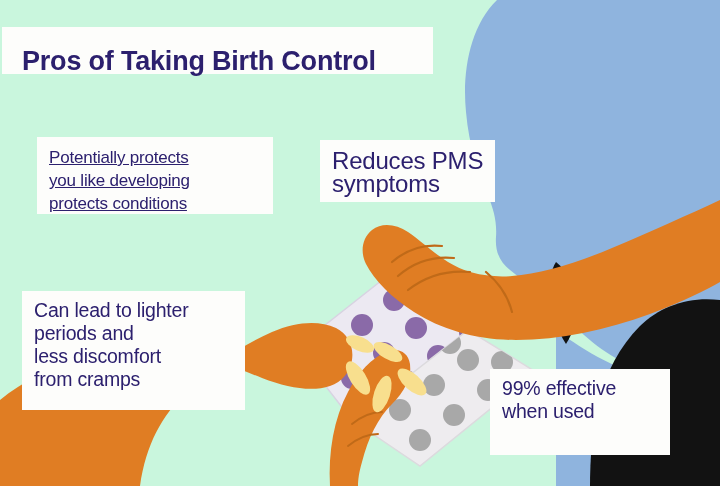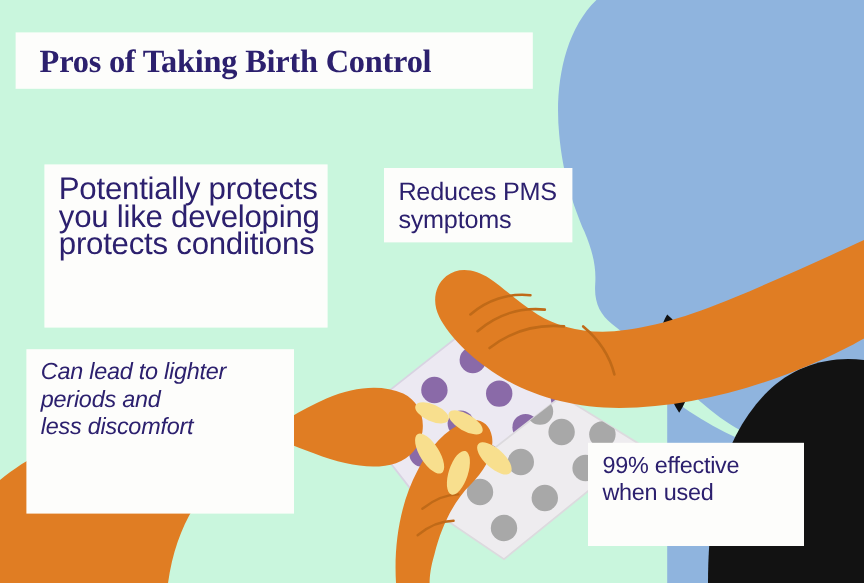--- a/index.html
+++ b/index.html
@@ -29,57 +29,56 @@
     color: #2c206e;
     box-sizing: border-box;
     z-index: 10;
     letter-spacing: -0.2px;
   }
   .callout .line {
     display: block;
     white-space: pre;
   }
   #title-box {
-    left: 13px;
+    left: 2px;
     top: 27px;
     width: 431px;
     height: 47px;
-    padding: 6px 0 0 20px;
+    padding: 16px 0 0 20px;
     font-size: 27px;
     font-weight: bold;
     line-height: 36px;
-    font-family: Liberation Serif, serif;
   }
   #callout-1 {
     left: 37px;
     top: 137px;
     width: 236px;
-    height: 136px;
+    height: 77px;
     padding: 9px 0 0 12px;
-    font-size: 26px;
-    line-height: 23px;
+    font-size: 17px;
+    line-height: 23px;
+    text-decoration: underline;
   }
   #callout-2 {
     left: 320px;
     top: 140px;
-    width: 157px;
+    width: 175px;
     height: 62px;
     padding: 9px 0 0 12px;
-    font-size: 21px;
+    font-size: 24px;
     line-height: 23px;
   }
   #callout-3 {
     left: 22px;
     top: 291px;
     width: 223px;
-    height: 137px;
+    height: 119px;
     padding: 8px 0 0 12px;
     font-size: 19.5px;
     line-height: 23px;
-    font-style: italic;
   }
   #callout-4 {
     left: 490px;
     top: 369px;
     width: 180px;
     height: 86px;
     padding: 8px 0 16px 12px;
     font-size: 19.5px;
     line-height: 23px;
   }
@@ -241,20 +240,21 @@
 
   <div class="callout" id="callout-2">
     <span class="line">Reduces PMS</span>
     <span class="line">symptoms</span>
   </div>
 
   <div class="callout" id="callout-3">
     <span class="line">Can lead to lighter</span>
     <span class="line">periods and</span>
     <span class="line">less discomfort</span>
+    <span class="line">from cramps</span>
   </div>
 
   <div class="callout" id="callout-4">
     <span class="line">99% effective</span>
     <span class="line">when used</span>
   </div>
 
 </div>
 
 </body></html>

